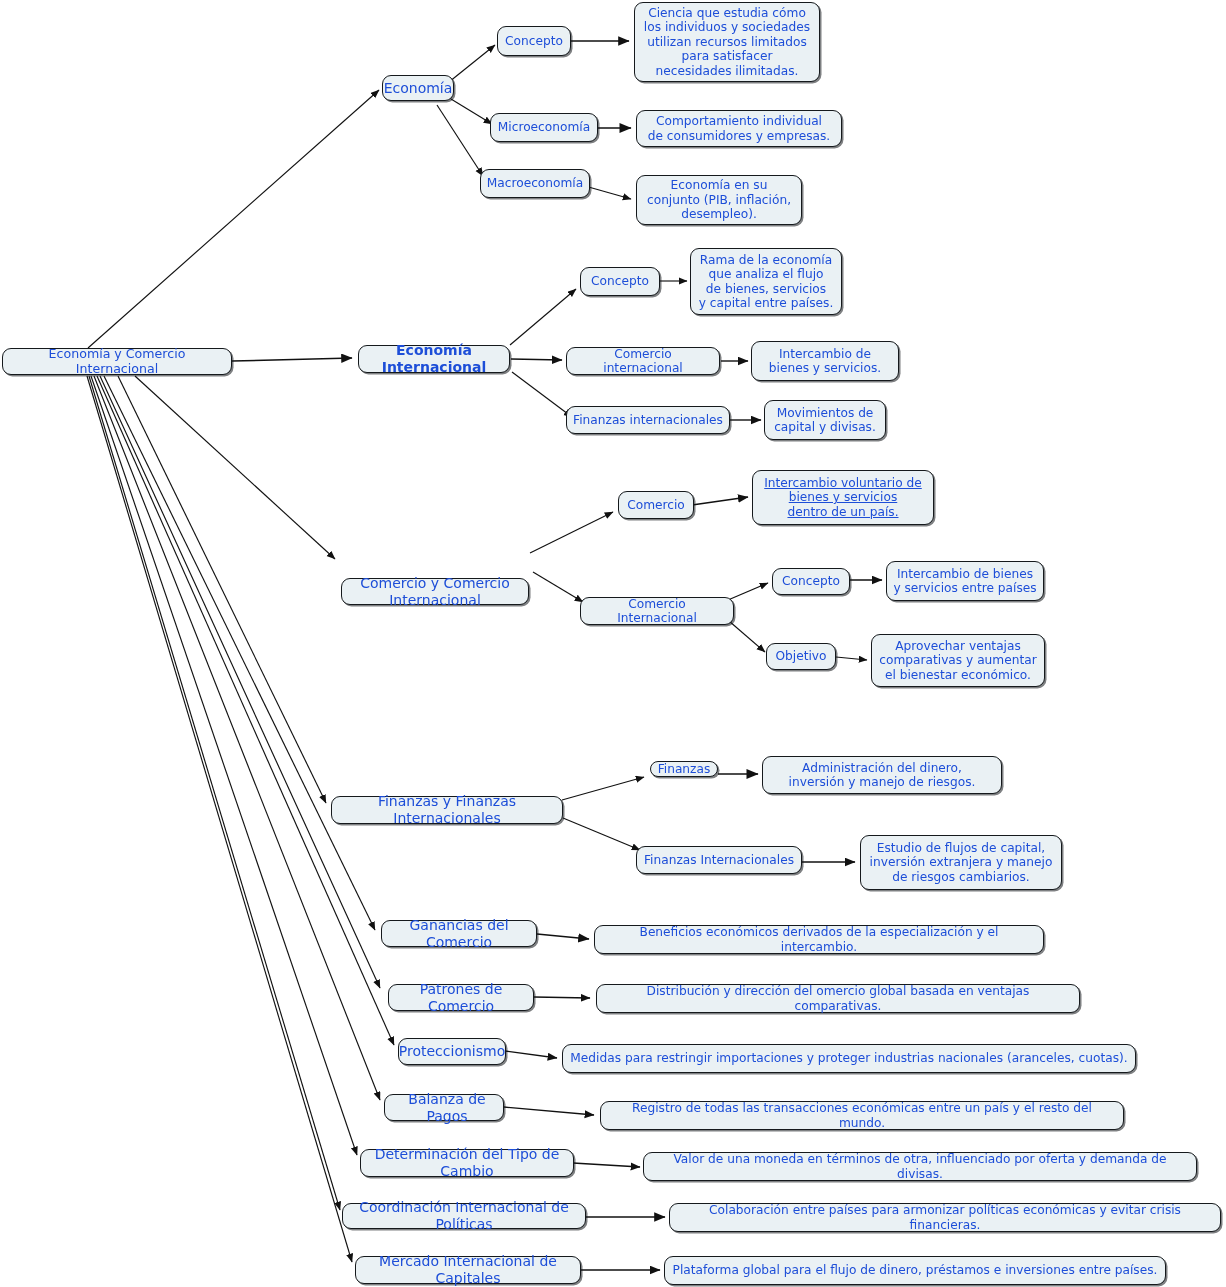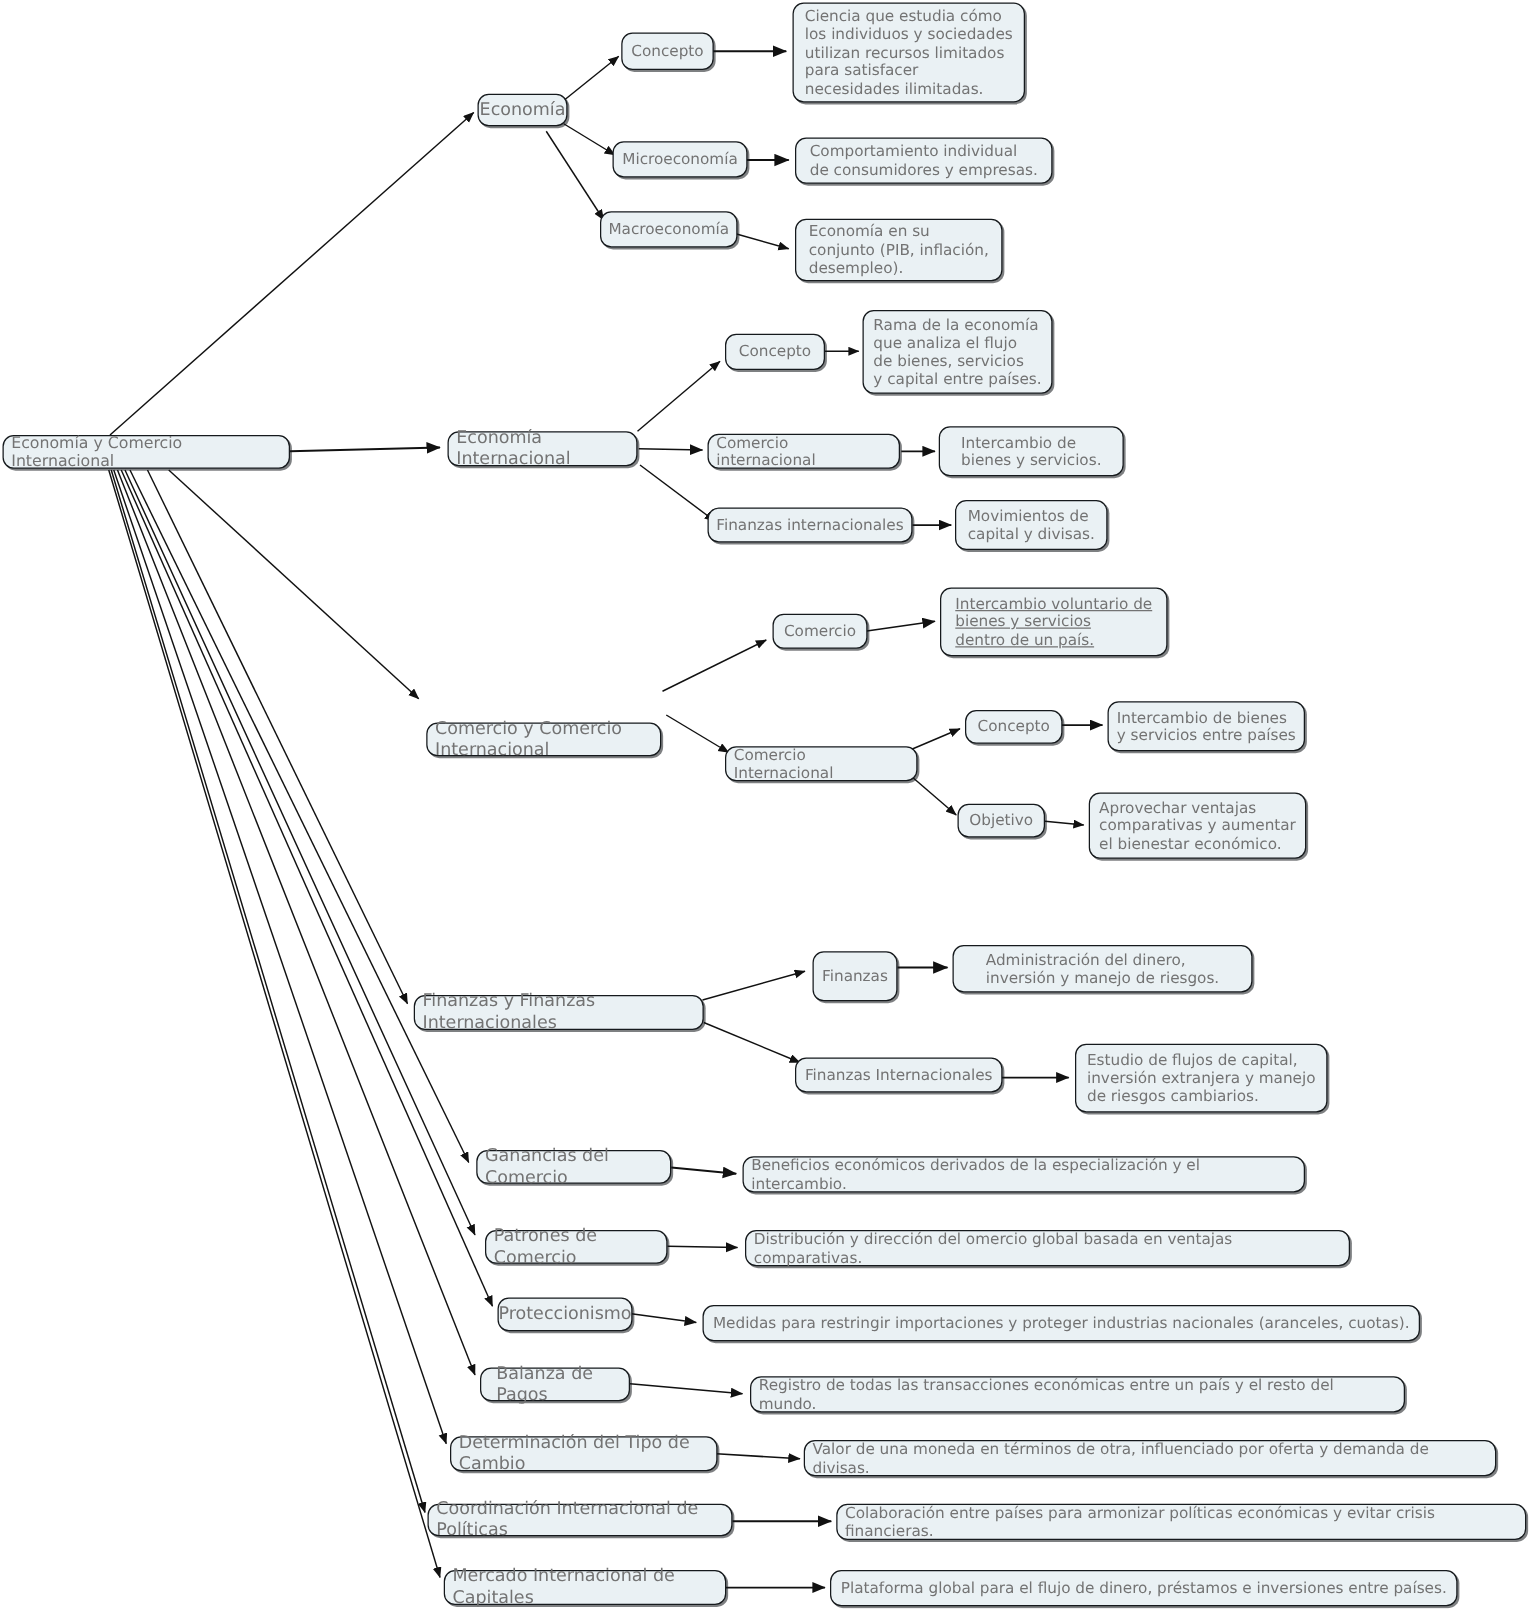--- a/index.html
+++ b/index.html
@@ -23,24 +23,25 @@
     width: 1226px;
     height: 1287px;
     pointer-events: none;
   }
   .node {
     position: absolute;
     box-sizing: border-box;
     background: #eaf1f4;
     border: 1.3px solid #15191c;
     border-radius: 9px;
-    color: #737373;
+    color: #1d4ed8;
     display: flex;
     align-items: center;
     justify-content: center;
+    text-align: center;
     line-height: 1.18;
     font-size: 12.3px;
     padding: 2px 6px;
     box-shadow: 1.5px 1.5px 0 rgba(20,24,27,0.55);
     white-space: pre-line;
   }
   .node.root {
     font-size: 12.6px;
   }
   .node.lvl1 { font-size: 14px; }
@@ -132,21 +133,21 @@
 
   <div class="node lvl2" style="left:490px; top:113px; width:108px; height:29px;">Microeconomía</div>
   <div class="node leaf" style="left:636px; top:110px; width:206px; height:37px;">Comportamiento individual
 de consumidores y empresas.</div>
 
   <div class="node lvl2" style="left:480px; top:169px; width:110px; height:29px;">Macroeconomía</div>
   <div class="node leaf" style="left:636px; top:175px; width:166px; height:50px;">Economía en su
 conjunto (PIB, inflación,
 desempleo).</div>
 
-  <div class="node lvl1" style="left:358px; top:345px; width:152px; height:28px;">Economía Internacional</div>
+  <div class="node lvl1" style="left:358px; top:345px; width:152px; height:28px;font-weight:bold;">Economía Internacional</div>
 
   <div class="node lvl2" style="left:580px; top:267px; width:80px; height:29px;">Concepto</div>
   <div class="node leaf" style="left:690px; top:248px; width:152px; height:67px;">Rama de la economía
 que analiza el flujo
 de bienes, servicios
 y capital entre países.</div>
 
   <div class="node lvl2" style="left:566px; top:347px; width:154px; height:28px;">Comercio internacional</div>
   <div class="node leaf" style="left:751px; top:341px; width:148px; height:40px;">Intercambio de
 bienes y servicios.</div>
@@ -168,21 +169,21 @@
   <div class="node leaf" style="left:886px; top:561px; width:158px; height:40px;">Intercambio de bienes
 y servicios entre países</div>
 
   <div class="node lvl2" style="left:766px; top:643px; width:70px; height:27px;">Objetivo</div>
   <div class="node leaf" style="left:871px; top:634px; width:174px; height:53px;">Aprovechar ventajas
 comparativas y aumentar
 el bienestar económico.</div>
 
   <div class="node lvl1" style="left:331px; top:796px; width:232px; height:28px;">Finanzas y Finanzas Internacionales</div>
 
-  <div class="node lvl2" style="left:650px; top:761px; width:68px; height:40px;">Finanzas</div>
+  <div class="node lvl2" style="left:650px; top:761px; width:68px; height:16px;">Finanzas</div>
   <div class="node leaf" style="left:762px; top:756px; width:240px; height:38px;">Administración del dinero,
 inversión y manejo de riesgos.</div>
 
   <div class="node lvl2" style="left:636px; top:846px; width:166px; height:28px;">Finanzas Internacionales</div>
   <div class="node leaf" style="left:860px; top:835px; width:202px; height:55px;">Estudio de flujos de capital,
 inversión extranjera y manejo
 de riesgos cambiarios.</div>
 
   <div class="node lvl1" style="left:381px; top:920px; width:156px; height:27px;">Ganancias del Comercio</div>
   <div class="node leaf" style="left:594px; top:925px; width:450px; height:29px;">Beneficios económicos derivados de la especialización y el intercambio.</div>

